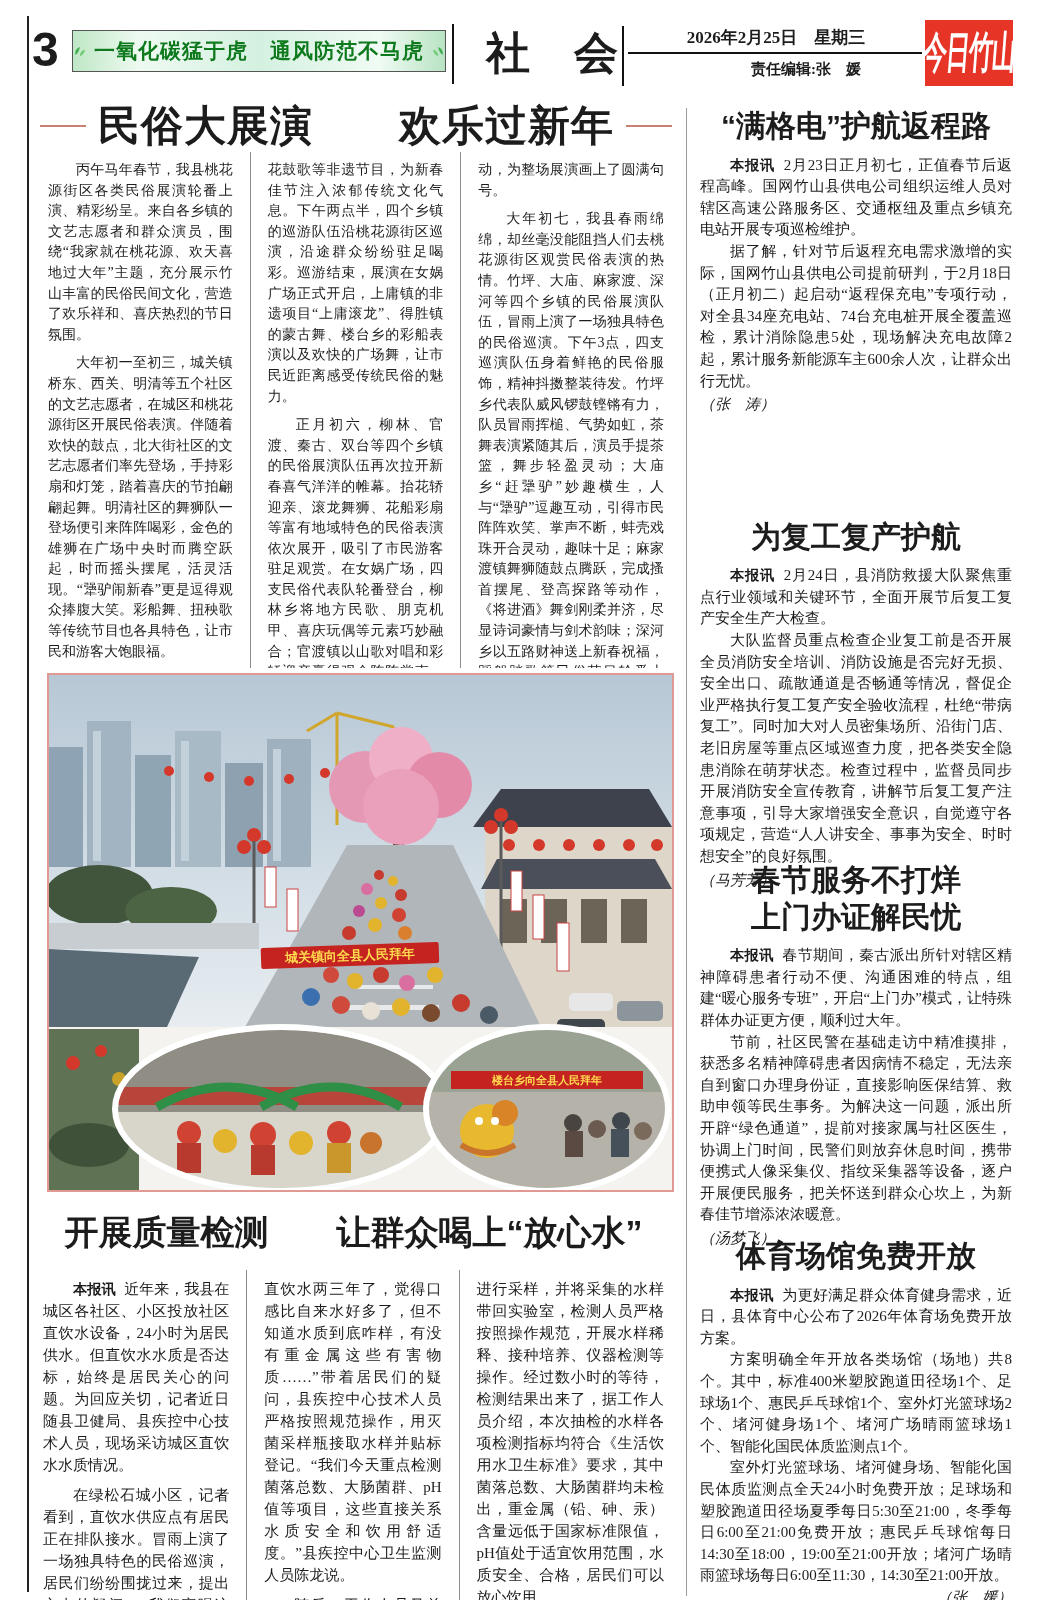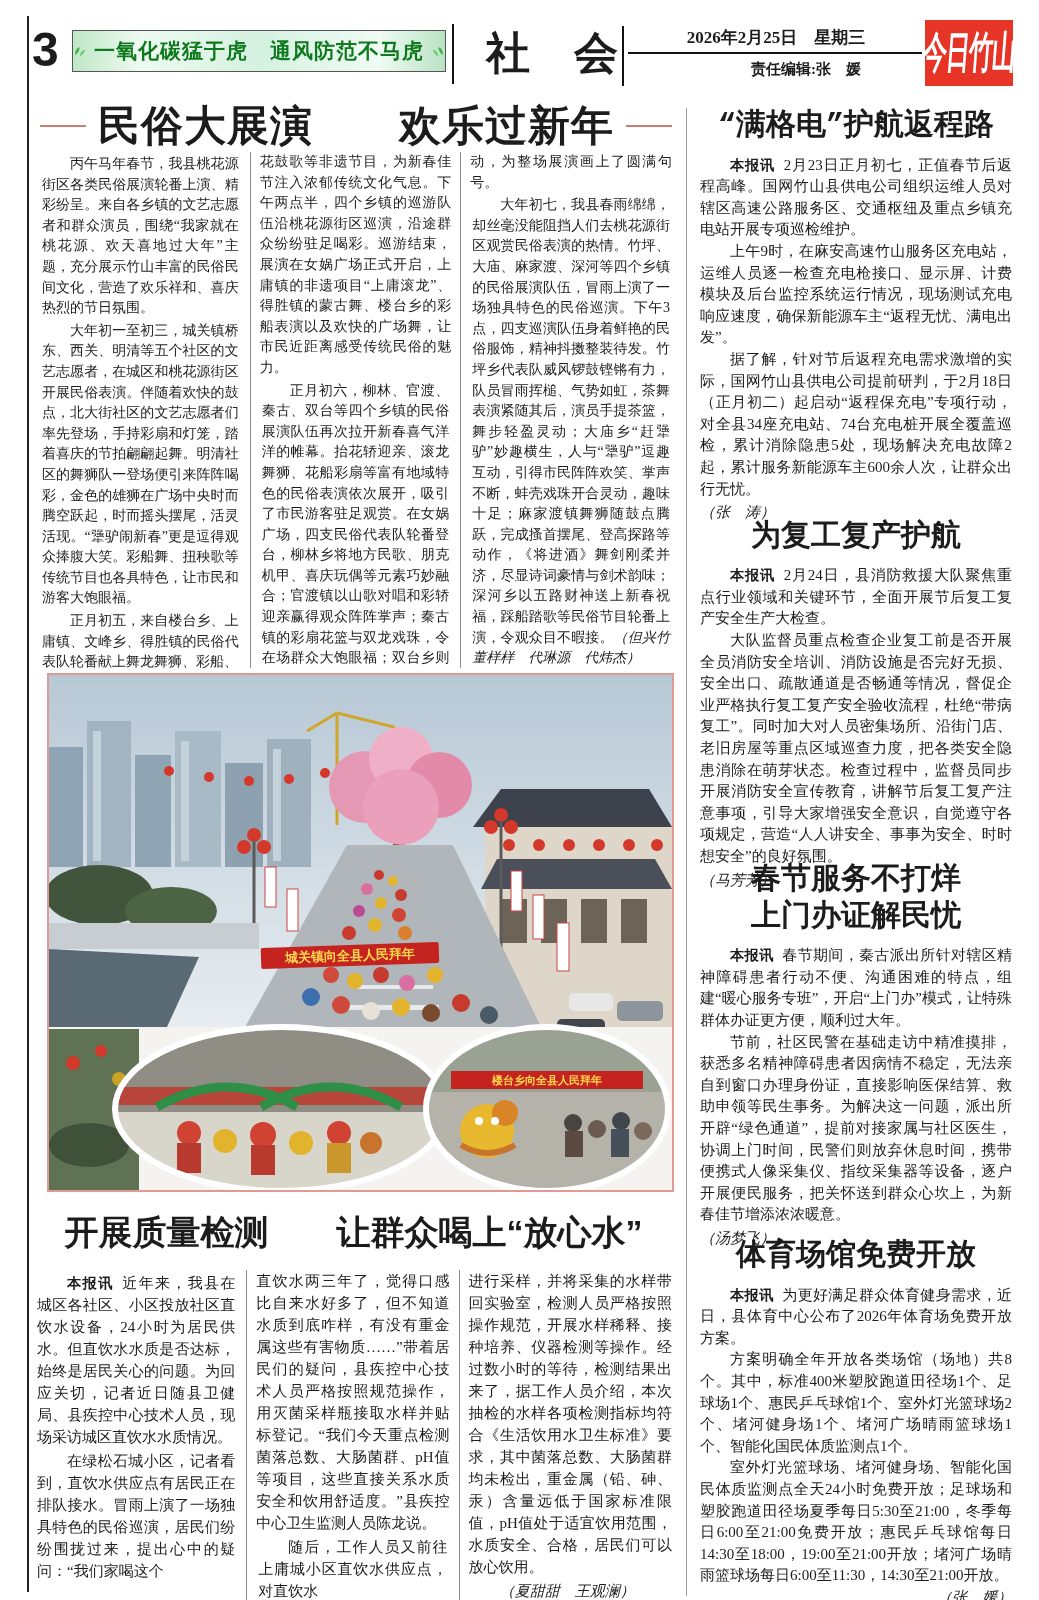--- a/index.html
+++ b/index.html
@@ -32,43 +32,43 @@
   
   .main-title { position:absolute; left:40px; top:98px; width:632px; display:flex; align-items:center; gap:12px; }
   .main-title .flank { flex:1; height:2px; background:#c97f74; }
   .main-title .text { font-size:42px; font-weight:900; letter-spacing:1px;
       font-family:"Liberation Sans","DejaVu Sans",sans-serif; white-space:nowrap; }
   .main-cols { position:absolute; left:40px; top:152px; width:632px; height:516px; display:flex; }
   .mcol { box-sizing:border-box; width:211px; padding:0 9px; border-right:1px solid #8c8c8c;
       overflow:hidden; text-align:justify; font-size:14px; line-height:20.6px; }
   .mcol:first-child { padding-left:0; }
   .mcol:last-child { border-right:none; padding-right:0; }
-  .para { margin:2px; text-indent:2em; }
-  .cont { margin:0; text-indent:0; }
+  .para { margin:8px; text-indent:2em; }
+  .cont { margin:8px; text-indent:0; }
   .inline-byline { font-style:italic; }
   .lead { font-weight:900; margin-right:0.6em; font-family:"Liberation Sans",sans-serif; font-size:0.95em; }
 
   
   .photo-frame { position:absolute; left:47px; top:673px; width:623px; height:515px;
       border:2px solid #e09a93; background:#fff; }
 
   
   .bottom-title { position:absolute; left:35px; top:1210px; width:637px; text-align:center;
       font-size:34px; font-weight:900; font-family:"Liberation Sans","DejaVu Sans",sans-serif; white-space:nowrap; }
   .bottom-cols { position:absolute; left:35px; top:1270px; width:637px; height:330px; display:flex; }
   .bcol { box-sizing:border-box; width:212.3px; padding:0 9px; border-right:1px solid #8c8c8c;
       overflow:hidden; text-align:justify; font-size:15px; line-height:22px; }
   .bcol:first-child { padding-left:0; }
   .bcol:last-child { border-right:none; padding-right:0; }
 
   
   .mid-rule { position:absolute; left:686px; top:108px; width:1px; height:1488px; background:#9a9a9a; }
   .r-art { position:absolute; left:700px; width:312px; }
   .r-title { text-align:center; font-weight:900; font-size:30px; line-height:1.22; margin:0 0 10px 0;
-      font-family:Liberation Mono, monospace; white-space:nowrap; }
+      font-family:Liberation Sans, sans-serif; white-space:nowrap; }
   .r-art p { margin:0; text-indent:2em; text-align:justify; font-size:15px; line-height:21.6px; }
   .byline { margin:2px 6px 0 0 !important; text-indent:0 !important; text-align:center;
       font-style:italic; }
   .float-byline { float:right; font-style:italic; }
 </style>
 </head>
 <body>
 
 <div class="page">
 
@@ -313,21 +313,20 @@
       <p class="cont">进行采样，并将采集的水样带回实验室，检测人员严格按照操作规范，开展水样稀释、接种培养、仪器检测等操作。经过数小时的等待，检测结果出来了，据工作人员介绍，本次抽检的水样各项检测指标均符合《生活饮用水卫生标准》要求，其中菌落总数、大肠菌群均未检出，重金属（铅、砷、汞）含量远低于国家标准限值，pH值处于适宜饮用范围，水质安全、合格，居民们可以放心饮用。</p>
       <p class="byline">（夏甜甜　王观澜）</p>
     </div>
   </div>
 
   <div class="mid-rule"></div>
 
   <div class="r-art" style="top:108px;">
     <h2 class="r-title">“满格电”护航返程路</h2>
     <p><b class="lead">本报讯</b><span>2月23日正月初七，正值春节后返程高峰。国网竹山县供电公司组织运维人员对辖区高速公路服务区、交通枢纽及重点乡镇充电站开展专项巡检维护。</span></p>
-    <p>上午9时，在麻安高速竹山服务区充电站，运维人员逐一检查充电枪接口、显示屏、计费模块及后台监控系统运行情况，现场测试充电响应速度，确保新能源车主“返程无忧、满电出发”。</p>
     <p>据了解，针对节后返程充电需求激增的实际，国网竹山县供电公司提前研判，于2月18日（正月初二）起启动“返程保充电”专项行动，对全县34座充电站、74台充电桩开展全覆盖巡检，累计消除隐患5处，现场解决充电故障2起，累计服务新能源车主600余人次，让群众出行无忧。</p>
     <p class="byline">（张　涛）</p>
   </div>
 
   <div class="r-art" style="top:482px;">
     <h2 class="r-title"><br><span>为复工复产护航</span></h2>
     <p><b class="lead">本报讯</b><span>2月24日，县消防救援大队聚焦重点行业领域和关键环节，全面开展节后复工复产安全生产大检查。</span></p>
     <p>大队监督员重点检查企业复工前是否开展全员消防安全培训、消防设施是否完好无损、安全出口、疏散通道是否畅通等情况，督促企业严格执行复工复产安全验收流程，杜绝“带病复工”。同时加大对人员密集场所、沿街门店、老旧房屋等重点区域巡查力度，把各类安全隐患消除在萌芽状态。检查过程中，监督员同步开展消防安全宣传教育，讲解节后复工复产注意事项，引导大家增强安全意识，自觉遵守各项规定，营造“人人讲安全、事事为安全、时时想安全”的良好氛围。</p>
     <p class="byline">（马芳芳）</p>
   </div>

